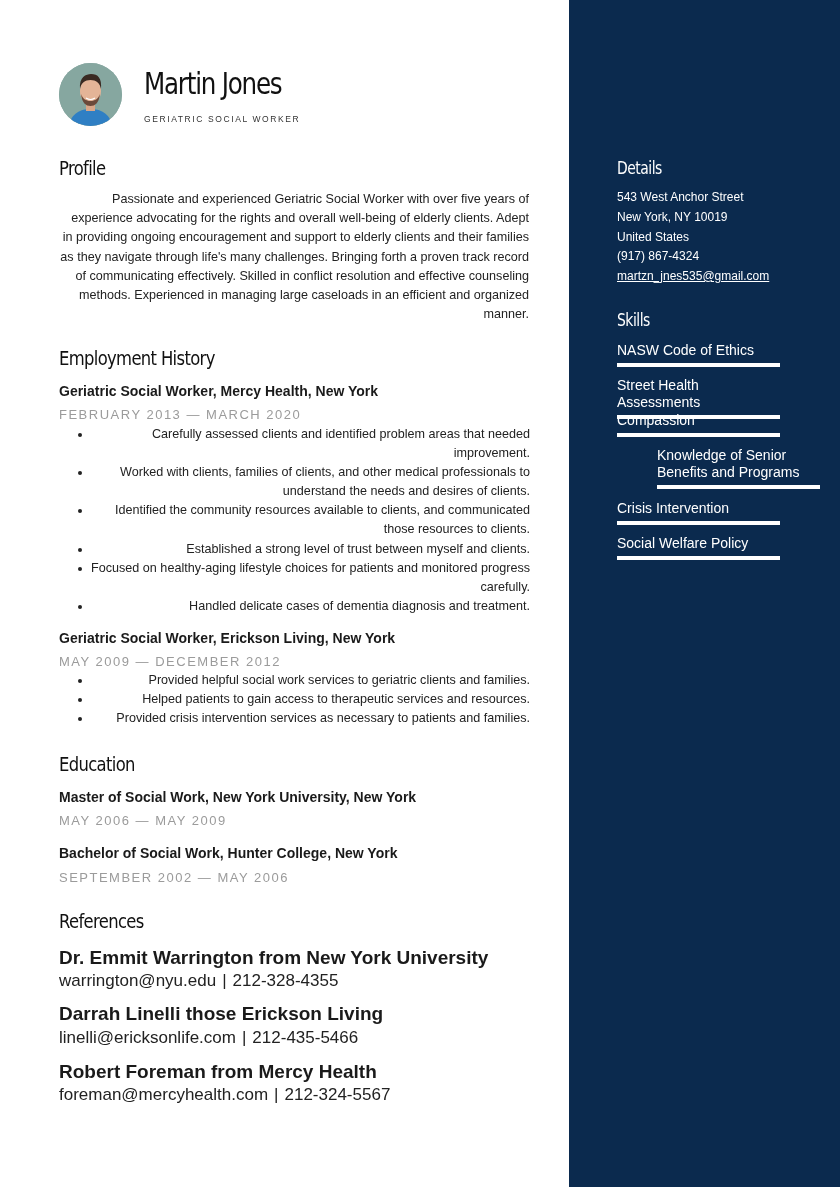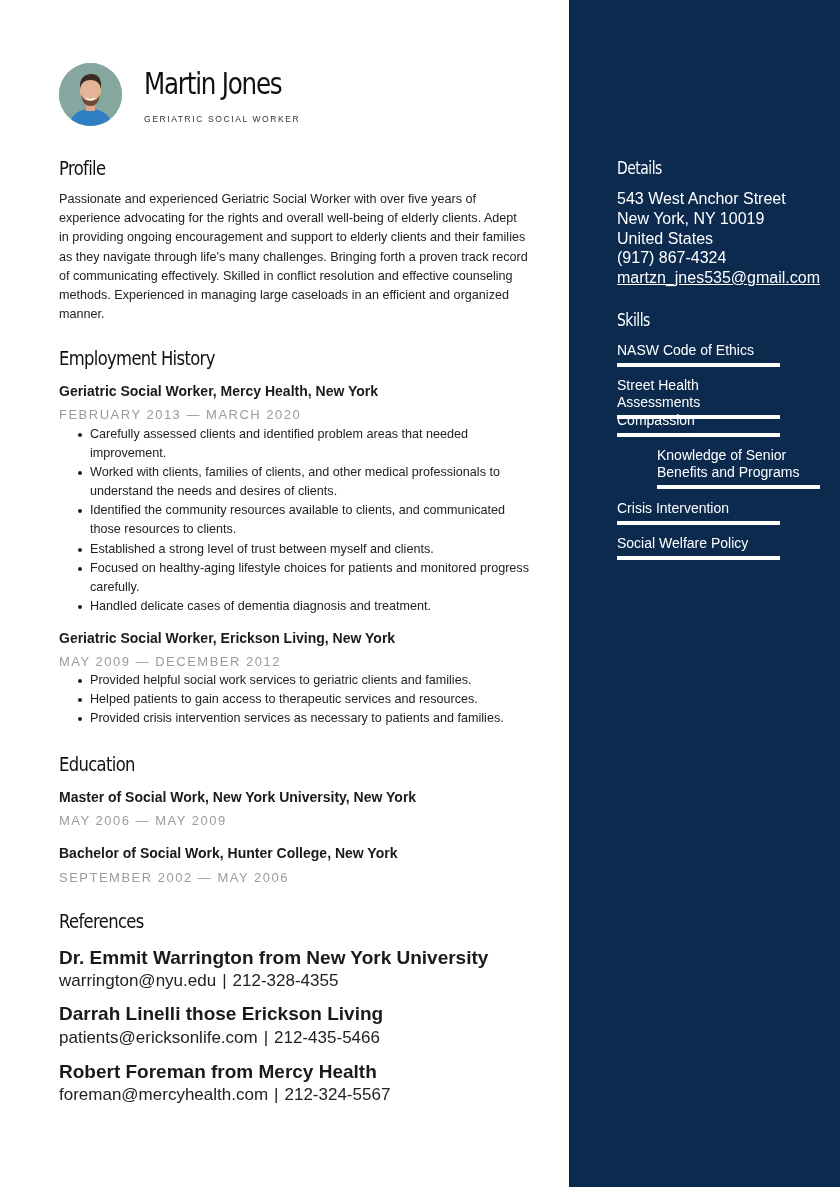--- a/index.html
+++ b/index.html
@@ -1,19 +1,19 @@
 <!DOCTYPE html>
 <html><head>
   <meta charset="utf-8">
   <style>
     * { box-sizing: border-box; margin: 0; padding: 0; }
     html, body { width: 840px; height: 1187px; background: #ffffff; overflow: hidden; }
     body { position: relative; font-family: "Liberation Sans", sans-serif; color: #1f1f1f; }
 
-    .main { position: absolute; left: 0; top: 0; width: 524px; height: 1187px; background: #ffffff; }
+    .main { position: absolute; left: 0; top: 0; width: 524px; height: 1187px; background: #ffffff; text-align: right; }
     .sidebar { position: absolute; left: 569px; top: 0; width: 271px; height: 1187px; background: #0b2a4e; color: #ffffff; }
 
     
     .avatar { position: absolute; left: 59px; top: 63px; width: 63px; height: 63px; border-radius: 50%; background: #8aa9a3; overflow: hidden; }
     .avatar svg { width: 63px; height: 63px; display: block; }
     .name { position: absolute; left: 144px; top: 66px; font-family: "DejaVu Sans", sans-serif; font-size: 30px; font-weight: normal; letter-spacing: -1.5px; transform: scaleX(0.82); transform-origin: left top; color: #111111; white-space: nowrap; }
     .job-title { position: absolute; left: 144px; top: 114px; font-size: 8.5px; letter-spacing: 1.6px; color: #333333; text-transform: uppercase; white-space: nowrap; }
 
     
     .section-heading { position: absolute; left: 59px; font-family: "DejaVu Sans", sans-serif; font-size: 20px; font-weight: normal; letter-spacing: -0.8px; transform: scaleX(0.82); transform-origin: left top; color: #111111; white-space: nowrap; }
@@ -26,21 +26,21 @@
     .bullets { position: absolute; left: 90px; width: 440px; list-style: none; font-size: 12.6px; line-height: 19.1px; color: #222222; }
     .bullets li { position: relative; }
     .bullets li::before { content: ""; position: absolute; left: -12px; top: 8px; width: 4px; height: 4px; border-radius: 50%; background: #222222; }
 
     .ref-name { position: absolute; left: 59px; font-size: 19px; font-weight: bold; color: #1a1a1a; white-space: nowrap; }
     .ref-contact { position: absolute; left: 59px; font-size: 17px; color: #222222; white-space: nowrap; }
     .ref-contact .sep { padding: 0 6px; }
 
     
     .side-heading { position: absolute; left: 617px; font-family: "DejaVu Sans", sans-serif; font-size: 17px; letter-spacing: -0.6px; transform: scaleX(0.82); transform-origin: left top; color: #ffffff; white-space: nowrap; }
-    .detail-line { position: absolute; left: 617px; font-size: 16px; color: #ffffff; white-space: nowrap; }
+    .detail-line { position: absolute; left: 617px; font-size: 12px; color: #ffffff; white-space: nowrap; }
     .detail-line.email { text-decoration: underline; }
 
     .skill { position: absolute; left: 617px; width: 163px; }
     .skill-label { font-size: 14px; line-height: 17px; color: #ffffff; }
     .skill-bar { margin-top: 4px; height: 4px; width: 163px; background: rgba(255,255,255,0.25); }
     .skill-bar-fill { height: 4px; background: #ffffff; }
   </style>
 </head>
 <body>
 
@@ -92,21 +92,21 @@
 
   <div class="section-heading" style="top:909px;">References</div>
 
   <div class="ref-name" style="top:947px;">Dr. Emmit Warrington from New York University</div>
   <div class="ref-contact" style="top:971px;">
     <span>warrington@nyu.edu</span><span class="sep">|</span><span>212-328-4355</span>
   </div>
 
   <div class="ref-name" style="top:1003px;">Darrah Linelli those Erickson Living</div>
   <div class="ref-contact" style="top:1028px;">
-    <span>patients@ericksonlife.com</span><span class="sep">|</span><span>212-435-5466</span>
+    <span>linelli@ericksonlife.com</span><span class="sep">|</span><span>212-435-5466</span>
   </div>
 
   <div class="ref-name" style="top:1061px;">Robert Foreman from Mercy Health</div>
   <div class="ref-contact" style="top:1085px;">
     <span>foreman@mercyhealth.com</span><span class="sep">|</span><span>212-324-5567</span>
   </div>
 </div>
 
 <div class="sidebar" style="background: rgb(11, 42, 78);"></div>
 

